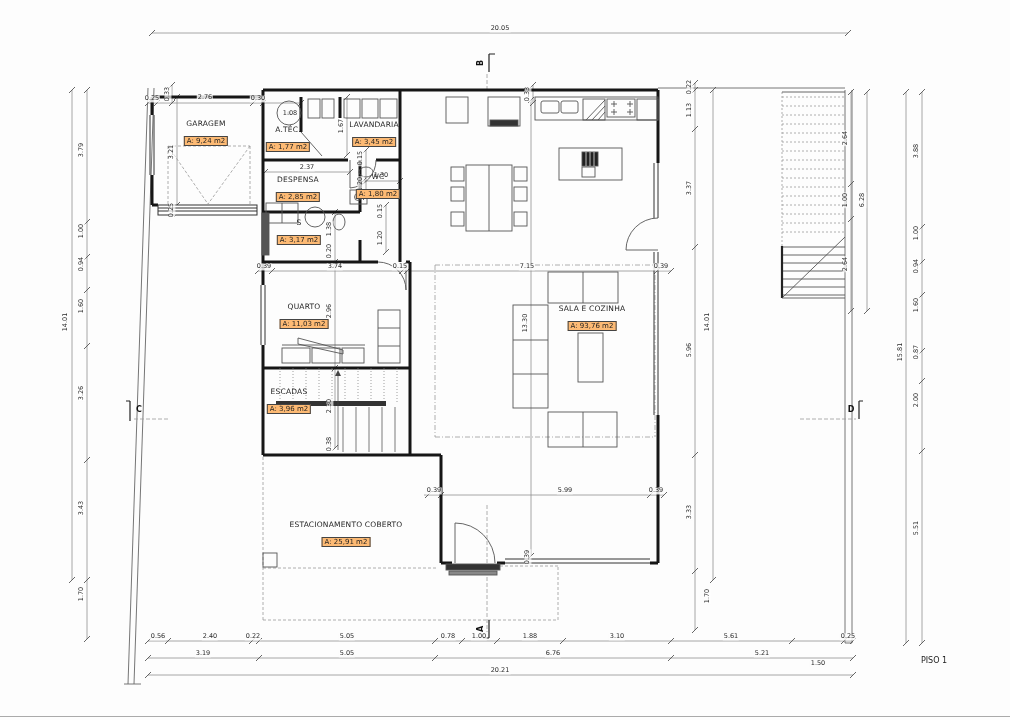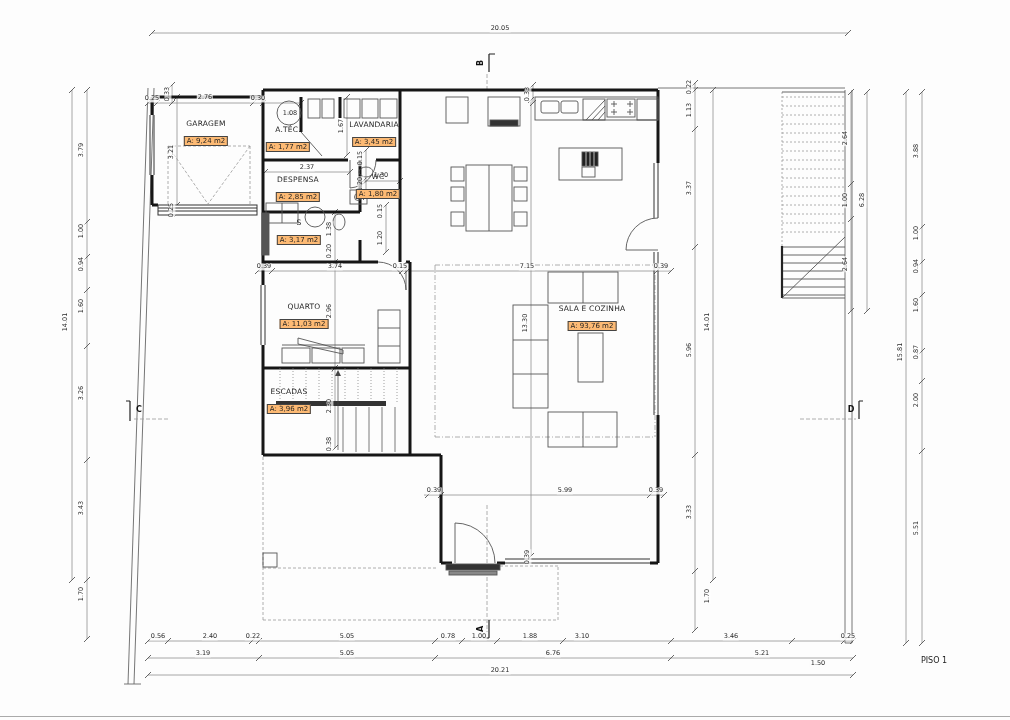--- a/index.html
+++ b/index.html
@@ -227,36 +227,37 @@
       <span class="dim v" style="left: 917px; top: 400px;">2.00</span>
       <span class="dim v" style="left: 917px; top: 528px;">5.51</span>
       <span class="dim v" style="left: 901px; top: 352px;">15.81</span>
       <span class="dim" style="left: 158px; top: 637px;">0.56</span>
       <span class="dim" style="left: 210px; top: 637px;">2.40</span>
       <span class="dim" style="left: 253px; top: 637px;">0.22</span>
       <span class="dim" style="left: 347px; top: 637px;">5.05</span>
       <span class="dim" style="left: 448px; top: 637px;">0.78</span>
       <span class="dim" style="left: 479px; top: 637px;">1.00</span>
       <span class="dim" style="left: 530px; top: 637px;">1.88</span>
-      <span class="dim" style="left: 582px; top: 637px;">3.10</span>
-      <span class="dim" style="left: 731px; top: 637px;">3.46</span>
+      <span class="dim" style="left: 617px; top: 637px;">3.10</span>
+      <span class="dim" style="left: 731px; top: 637px;">5.61</span>
       <span class="dim" style="left: 818px; top: 637px; margin-top: 27px;">1.50</span>
       <span class="dim" style="left: 848px; top: 637px;">0.25</span>
       <span class="dim" style="left: 203px; top: 654px;">3.19</span>
       <span class="dim" style="left: 347px; top: 654px;">5.05</span>
       <span class="dim" style="left: 553px; top: 654px;">6.76</span>
       <span class="dim" style="left: 762px; top: 654px;">5.21</span>
       <span class="dim" style="left: 500px; top: 671px;">20.21</span>
       <div class="room" style="left: 206px; top: 133px;"><span class="rname">GARAGEM</span><span class="rarea">A: 9,24 m2</span></div>
       <div class="room" style="left: 288px; top: 139px;"><span class="rname">A.TÉC.</span><span class="rarea">A: 1,77 m2</span></div>
       <div class="room" style="left: 374px; top: 134px;"><span class="rname">LAVANDARIA</span><span class="rarea">A: 3,45 m2</span></div>
       <div class="room" style="left: 298px; top: 189px;"><span class="rname">DESPENSA</span><span class="rarea">A: 2,85 m2</span></div>
       <div class="room" style="left: 378px; top: 186px;"><span class="rname">WC</span><span class="rarea">A: 1,80 m2</span></div>
       <div class="room" style="left: 299px; top: 232px;"><span class="rname">S</span><span class="rarea">A: 3,17 m2</span></div>
       <div class="room" style="left: 304px; top: 316px;"><span class="rname">QUARTO</span><span class="rarea">A: 11,03 m2</span></div>
       <div class="room" style="left: 289px; top: 401px;"><span class="rname">ESCADAS</span><span class="rarea">A: 3,96 m2</span></div>
       <div class="room" style="left: 592px; top: 318px;"><span class="rname">SALA E COZINHA</span><span class="rarea">A: 93,76 m2</span></div>
+      <div class="room" style="left: 346px; top: 534px;"><span class="rname">ESTACIONAMENTO COBERTO</span><span class="rarea">A: 25,91 m2</span></div>
       <span class="marker v" style="left: 481px; top: 63px;">B</span>
       <span class="marker v" style="left: 481px; top: 629px;">A</span>
       <span class="marker" style="left: 139px; top: 410px;">C</span>
       <span class="marker" style="left: 851px; top: 410px;">D</span>
     </div>
 </div>
 
 </body></html>

